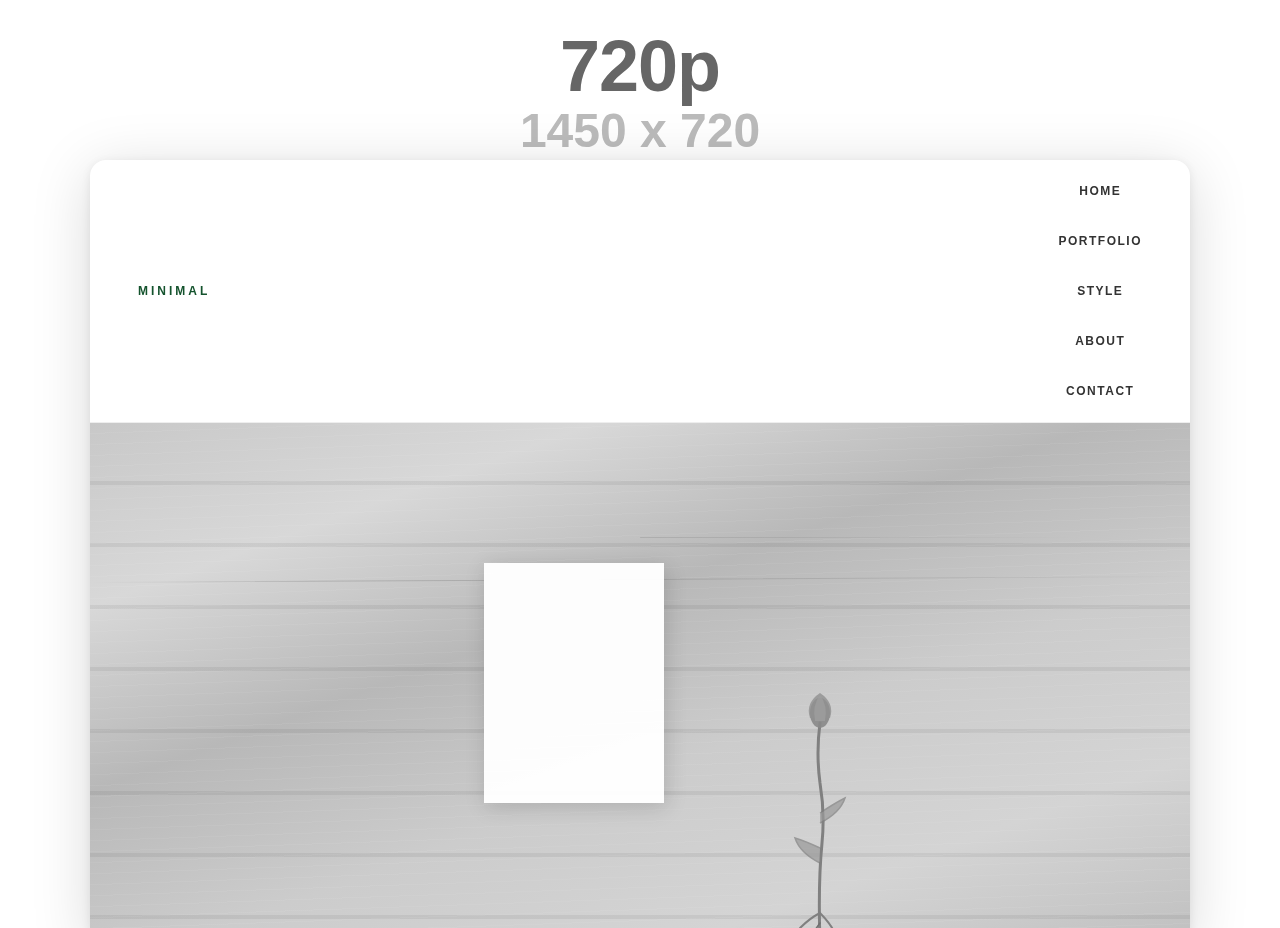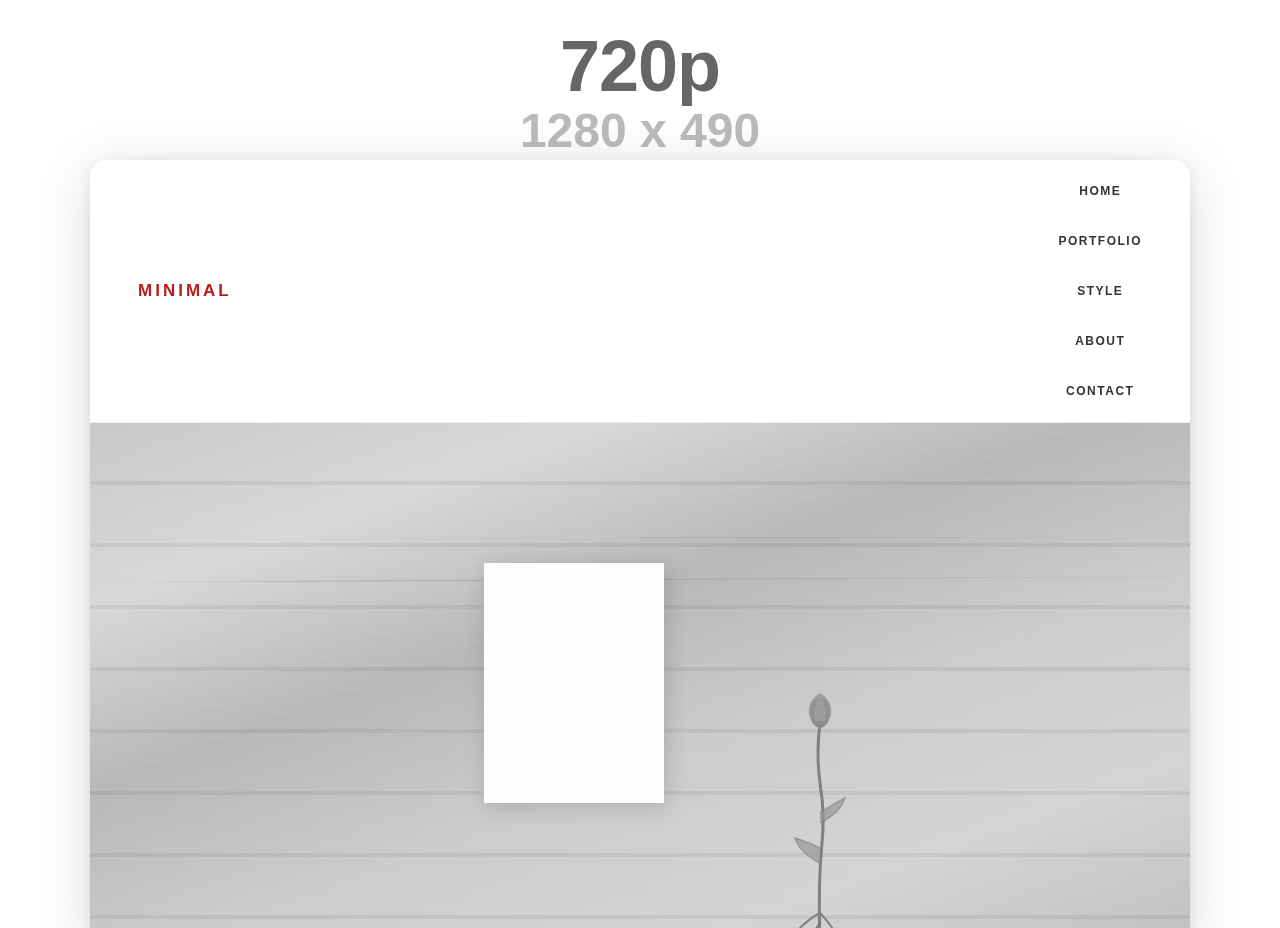--- a/index.html
+++ b/index.html
@@ -47,24 +47,24 @@
 
     .website-header {
       display: flex;
       align-items: center;
       justify-content: space-between;
       padding: 24px 48px;
       border-bottom: 1px solid #eeeeee;
     }
 
     .site-logo {
-      font-size: 17px;
+      font-size: 12px;
       font-weight: 700;
       letter-spacing: 3px;
-      color: #b91c1c;
+      color: #14532d;
       text-transform: uppercase;
     }
 
     .site-nav {
       display: flex;
       align-items: center;
       gap: 36px;
       flex-direction: column;
     }
 
@@ -169,21 +169,21 @@
       width: 40%;
       height: 1px;
       background: linear-gradient(90deg, rgba(0,0,0,0.1), rgba(0,0,0,0.05), transparent);
     }
   </style>
 </head>
 <body>
 
 <div class="resolution-badge">
   <div class="resolution-main">720p</div>
-  <div class="resolution-sub">1280 x 490</div>
+  <div class="resolution-sub">1450 x 720</div>
 </div>
 
 <div class="browser-window">
 
   <header class="website-header">
     <div class="site-logo">MINIMAL</div>
     <nav class="site-nav">
       <a class="nav-item">HOME</a>
       <a class="nav-item">PORTFOLIO</a>
       <a class="nav-item">STYLE</a>

